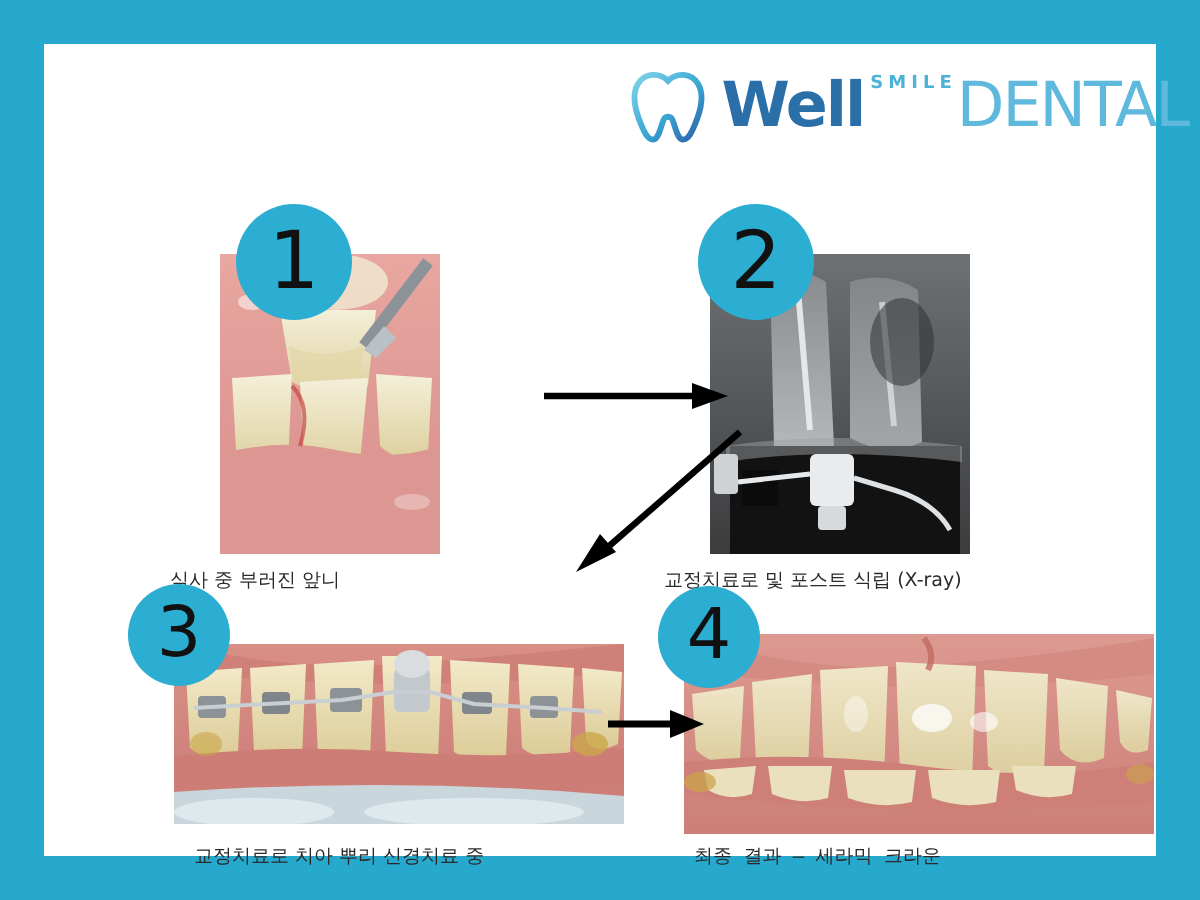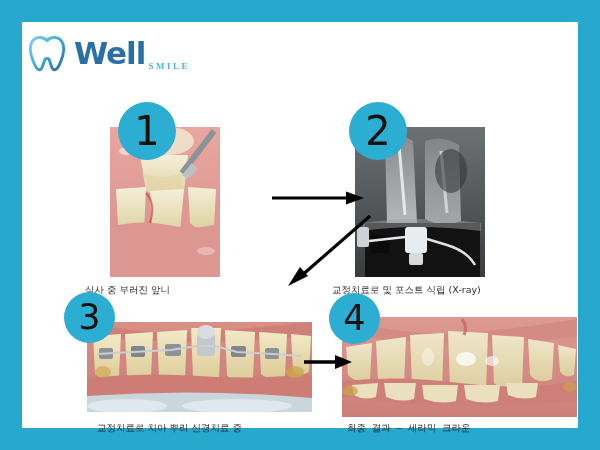--- a/index.html
+++ b/index.html
@@ -10,30 +10,30 @@
     overflow:hidden;
   }
   .frame{
     position:absolute;left:22px;top:22px;
     width:556px;height:406px;
     background:#ffffff;
   }
 
   
   .logo{
-    position:absolute;left:4px;top:10px;width:556px;
-    display:flex;align-items:center;justify-content:flex-start;gap:6px;
+    position:absolute;left:16px;top:10px;width:556px;
+    display:flex;align-items:center;justify-content:flex-end;gap:6px;
   }
   .logo-mark{width:42px;height:42px;display:block;}
   .logo-type{display:flex;align-items:flex-end;line-height:1;}
   .logo-well{
     font-family:"DejaVu Sans","Liberation Sans",sans-serif;
     font-weight:bold;font-size:31px;color:#2b6fa8;letter-spacing:-1px;
   }
-  .logo-right{display:flex;flex-direction:row;align-items:flex-start;margin-left:1px;font-family:Liberation Serif, serif;}
+  .logo-right{display:flex;flex-direction:row;align-items:flex-start;margin-left:1px;}
   .logo-smile{
     font-size:9px;font-weight:bold;letter-spacing:2.5px;color:#4bb3d6;
     margin-bottom:-2px;margin-left:2px;
   }
   .logo-dental{
     font-size:31px;color:#5fb9dd;letter-spacing:-1px;font-weight:400;
   }
 
   
   .photo{position:absolute;overflow:hidden;background:#c8a99a;}
@@ -92,20 +92,21 @@
         </linearGradient>
       </defs>
       <path d="M50 20 C40 10, 22 10, 14 24 C6 38, 12 58, 18 72 C22 82, 26 90, 32 90
                C38 90, 40 80, 44 68 C46 61, 54 61, 56 68 C60 80, 62 90, 68 90
                C74 90, 78 82, 82 72 C88 58, 94 38, 86 24 C78 10, 60 10, 50 20 Z" fill="none" stroke="url(#toothgrad)" stroke-width="7" stroke-linecap="round"></path>
     </svg>
     <div class="logo-type">
       <span class="logo-well">Well</span>
       <span class="logo-right">
         <span class="logo-smile">SMILE</span>
+        <span class="logo-dental">DENTAL</span>
       </span>
     </div>
   </div>
 
   <div class="photo" id="photo-1">
     <svg class="gum" viewBox="0 0 110 150" preserveAspectRatio="none">
       <defs>
         <linearGradient id="g1" x1="0" y1="0" x2="0" y2="1">
           <stop offset="0%" stop-color="#e8a7a0"></stop>
           <stop offset="45%" stop-color="#e09b96"></stop>

